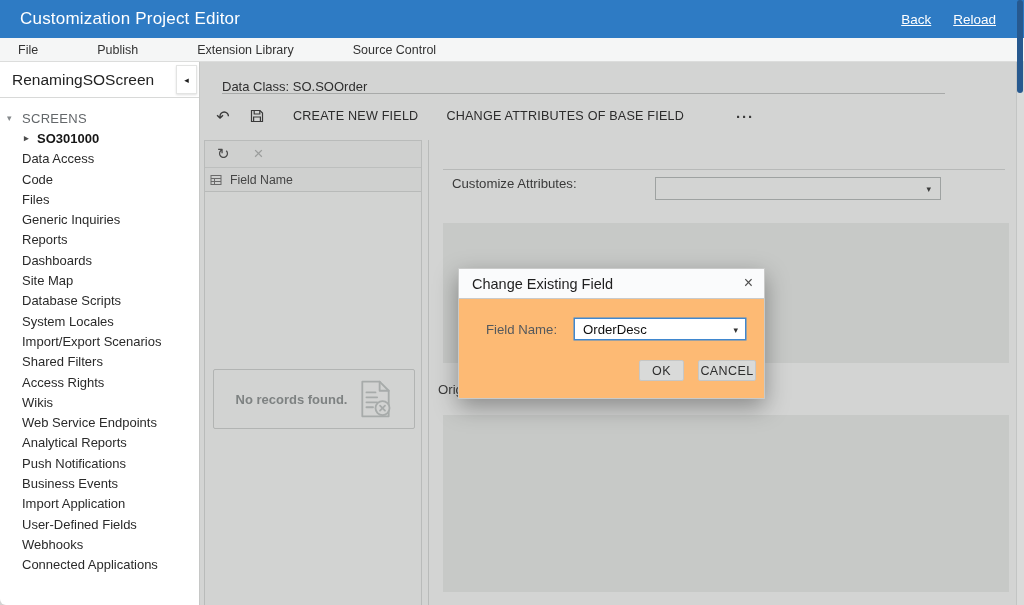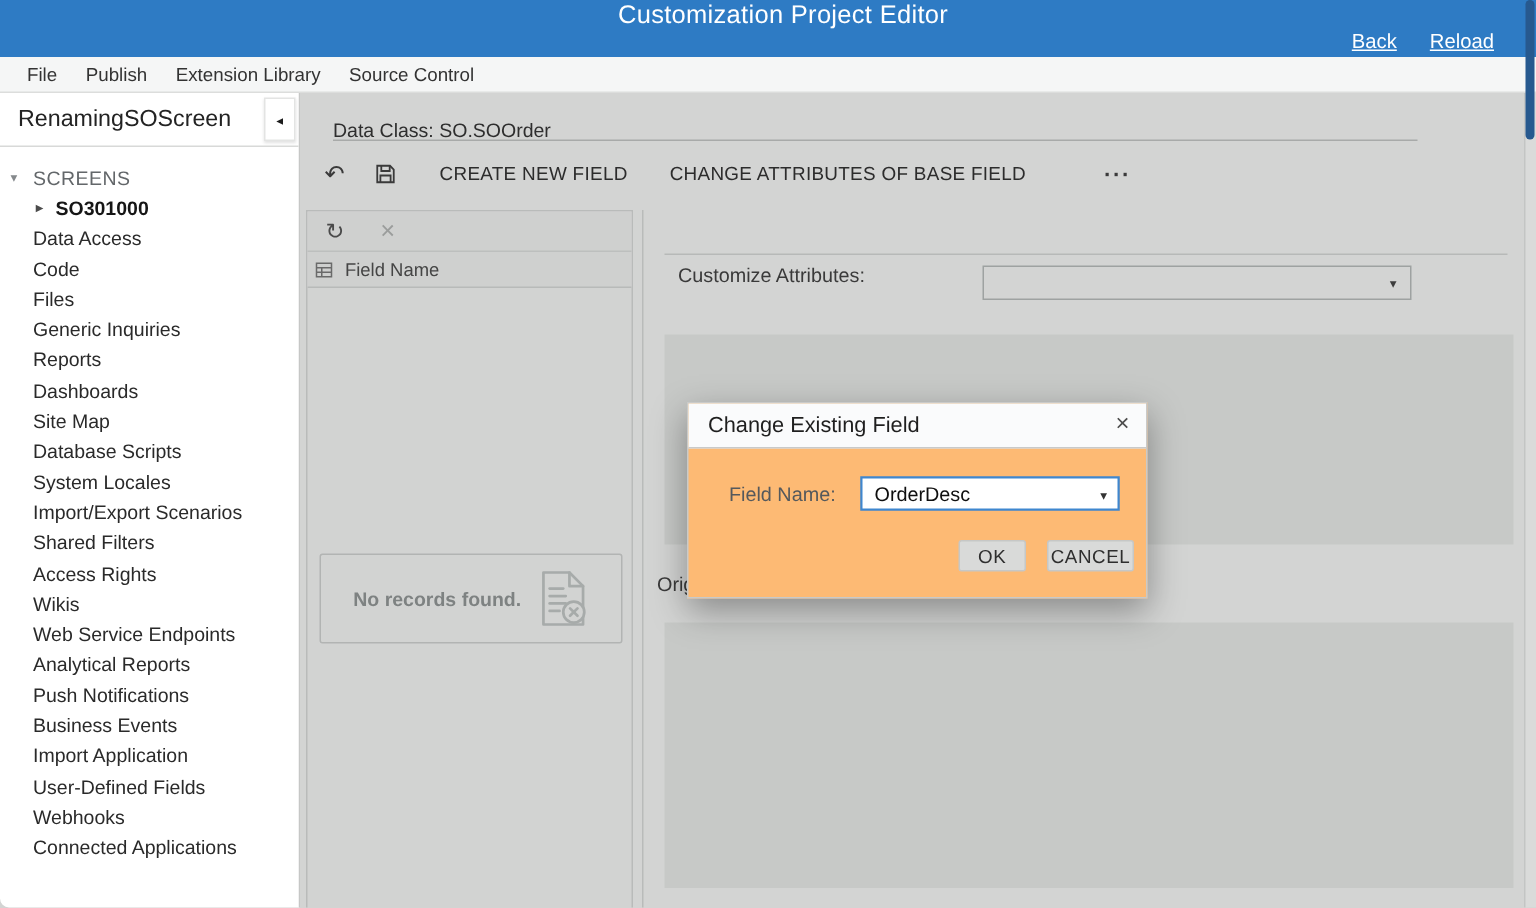--- a/index.html
+++ b/index.html
@@ -5,30 +5,30 @@
   * { margin:0; padding:0; box-sizing:border-box; }
   html,body { width:1024px; height:605px; }
   body {
     position:relative; overflow:hidden;
     font-family:"Liberation Sans", sans-serif;
     background:#d3d4d3; color:#2b2b2b;
   }
   
   .titlebar {
     position:absolute; left:0; top:0; width:1024px; height:38px;
-    background:#2e7bc4; color:#fff; display:flex; align-items:center; z-index:20;flex-direction:column;
+    background:#2e7bc4; color:#fff; display:flex; align-items:center; z-index:20;
   }
   .titlebar .title { margin-left:20px; font-size:17px; font-weight:500; letter-spacing:.2px; }
   .titlebar .links { margin-left:auto; margin-right:28px; display:flex; gap:22px; }
   .titlebar .links a { color:#fff; font-size:13.5px; text-decoration:underline; cursor:pointer; }
   
   .menubar {
     position:absolute; left:0; top:38px; width:1024px; height:24px;
     background:#f5f6f6; border-bottom:1px solid #dcdddc;
-    display:flex; align-items:center; padding-left:18px; z-index:15;
+    display:flex; align-items:center; padding-left:18px; z-index:15;gap:40px;
   }
   .menu-item { font-size:12.5px; color:#333; margin-right:19px; cursor:pointer; }
   
   .sidebar {
     position:absolute; left:0; top:62px; width:200px; height:543px;
     background:#fff; border-right:1px solid #c6c7c6; z-index:10;
     border-bottom-left-radius:6px;
   }
   .sidebar-header {
     height:36px; border-bottom:1px solid #d8d9d8; position:relative;

